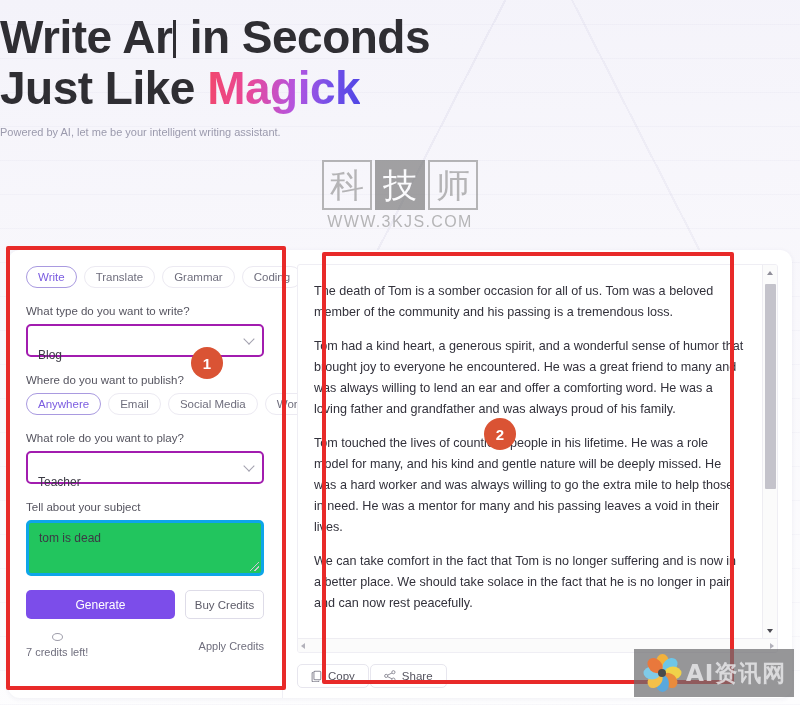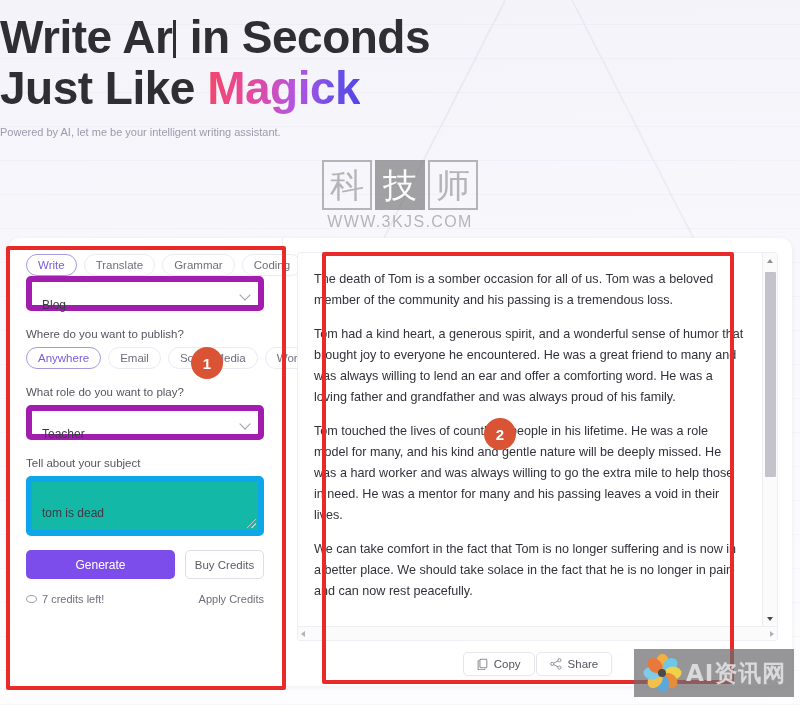--- a/index.html
+++ b/index.html
@@ -88,21 +88,21 @@
     margin-top: 3px;
     font-size: 16px;
     letter-spacing: 1.4px;
     color: #8d8d8d;
     font-family: "Liberation Sans", sans-serif;
   }
 
   
   .card {
     position: absolute;
-    left: 8px; top: 238px;
+    left: 8px; top: 250px;
     width: 784px; height: 448px;
     background: #ffffff;
     border-radius: 12px;
     box-shadow: 0 1px 5px rgba(60,55,110,0.07);
     display: flex;
   }
 
   
   .left-panel {
     width: 275px;
@@ -124,44 +124,44 @@
   .pill.active { border-color: #a99ae0; color: #7b5ce0; }
 
   .field-label {
     font-size: 11.5px;
     color: #55545f;
     margin: 17px 0 7px 0;
   }
   .select {
     position: relative;
     height: 30px;
-    border: 6px solid #a21caf;
+    border: 2px solid #a21caf;
     border-radius: 5px;
     background: #fff;
     font-size: 12px;
     color: #3b3a44;
-    padding: 16px 26px 7px 10px;
+    padding: 22px 26px 7px 10px;
   }
   .select .chev {
     position: absolute;
     right: 9px; top: 9px;
     width: 8px; height: 8px;
     border-right: 1.4px solid #a2a1ae;
     border-bottom: 1.4px solid #a2a1ae;
     transform: rotate(45deg);
   }
   .textarea {
     height: 56px;
-    border: 6px solid #0ea5e9;
+    border: 3px solid #0ea5e9;
     border-radius: 5px;
     font-size: 12px;
     color: #3b3a44;
-    padding: 24px 10px;
+    padding: 8px 10px;
     position: relative;
-    background: #14b8a6;
+    background: #22c55e;
   }
   .textarea .grip {
     position: absolute;
     right: 2px; bottom: 2px;
     width: 9px; height: 9px;
     background:
       linear-gradient(135deg, transparent 0 45%, #c9c8d2 45% 55%, transparent 55% 100%),
       linear-gradient(135deg, transparent 0 72%, #c9c8d2 72% 82%, transparent 82% 100%);
   }
   .advanced-row {
@@ -204,21 +204,21 @@
     cursor: pointer;
   }
   .credits-row {
     margin-top: 14px;
     display: flex;
     align-items: center;
     justify-content: space-between;
     font-size: 11px;
     color: #6f6e7d;
   }
-  .credits-left { display: flex; align-items: center; gap: 5px; }
+  .credits-left { display: flex; align-items: center; gap: 5px; flex-direction: column; }
   .coin-icon {
     width: 11px; height: 8px;
     border: 1.3px solid #9e9daa;
     border-radius: 50%;
     display: inline-block;
   }
   .apply-credits { color: #6f6e7d; }
 
   
   .right-panel {
@@ -290,21 +290,20 @@
     display: block;
     width: 0; height: 0;
     border-top: 3.5px solid transparent;
     border-bottom: 3.5px solid transparent;
   }
   .hs-arrow.left i { border-right: 4px solid #b3b2bb; }
   .hs-arrow.right i { border-left: 4px solid #b3b2bb; }
 
   .action-row {
     display: flex;
-    justify-content: center;
     gap: 1px;
     padding-top: 11px;
   }
   .action-btn {
     display: flex;
     align-items: center;
     gap: 6px;
     border: 1px solid #e7e6ee;
     border-radius: 5px;
     background: #fff;
@@ -400,20 +399,21 @@
 
     <div class="left-panel">
 
       <div class="pill-row">
         <div class="pill active">Write</div>
         <div class="pill">Translate</div>
         <div class="pill">Grammar</div>
         <div class="pill">Coding</div>
       </div>
 
+      <div class="field-label">What type do you want to write?</div>
       <div class="select">
         <span>Blog</span>
         <span class="chev"></span>
       </div>
 
       <div class="field-label">Where do you want to publish?</div>
       <div class="pill-row">
         <div class="pill active">Anywhere</div>
         <div class="pill">Email</div>
         <div class="pill">Social Media</div>

